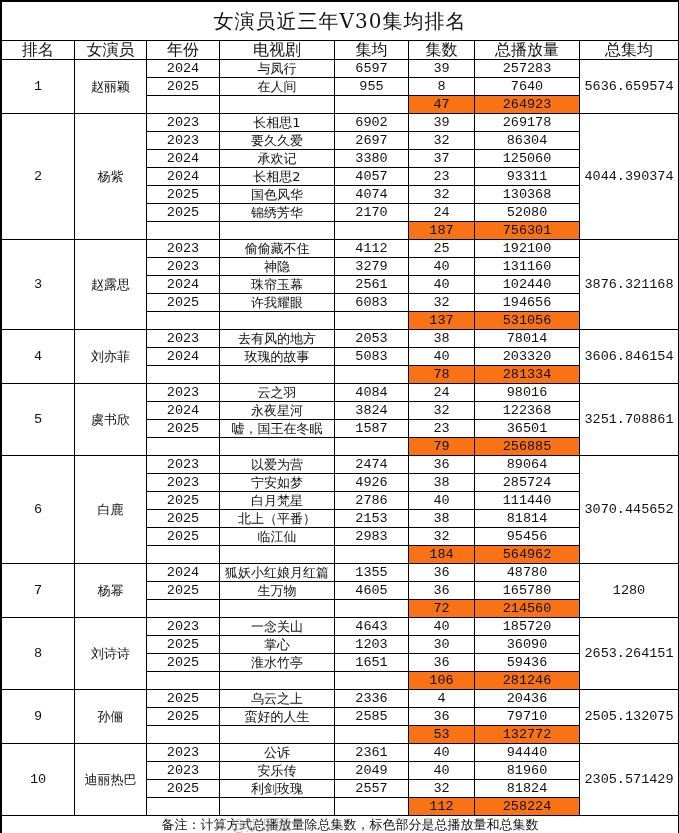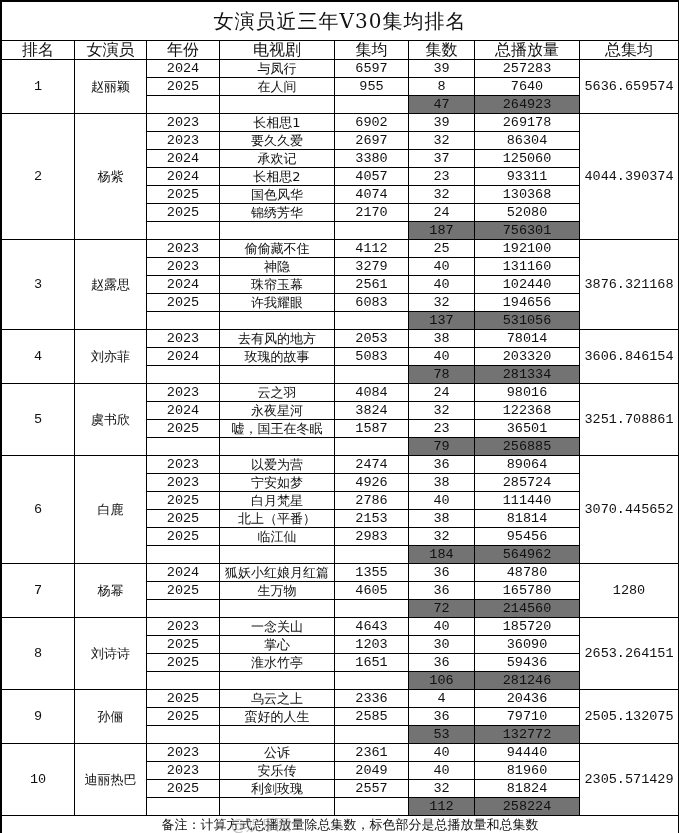--- a/index.html
+++ b/index.html
@@ -3,21 +3,21 @@
 <meta charset="utf-8">
 <style>
   html, body { margin: 0; padding: 0; background: #fff; }
   body { width: 679px; height: 833px; overflow: hidden; font-family: "DejaVu Sans", sans-serif; color: #111; }
   .sheet { position: relative; width: 677px; border: 1px solid #000; box-sizing: content-box; }
   table { border-collapse: collapse; width: 677px; table-layout: fixed; }
   td, th { border: 1px solid #000; text-align: center; vertical-align: middle; padding: 0; font-weight: normal; font-size: 13px; height: 17px; line-height: 16px; white-space: nowrap; overflow: hidden; }
   .title-cell { height: 38px; font-family: "DejaVu Serif", serif; font-weight: normal; font-size: 20px; letter-spacing: 1px; }
   .hdr th { height: 18px; font-size: 16px; }
   .num { font-family: "Liberation Mono", monospace; font-size: 13.5px; }
-  .hl { background: #737373; }
+  .hl { background: #f97316; }
   .footer-cell { height: 18px; font-size: 13px; text-align: center; padding-left: 20px; }
   .watermark { position: absolute; left: 230px; bottom: 0; color: rgba(120,120,120,0.45); font-size: 15px; pointer-events: none; }
 </style>
 </head>
 <body>
 
 <div class="sheet">
   <table>
     <colgroup>
       <col style="width:73px">

